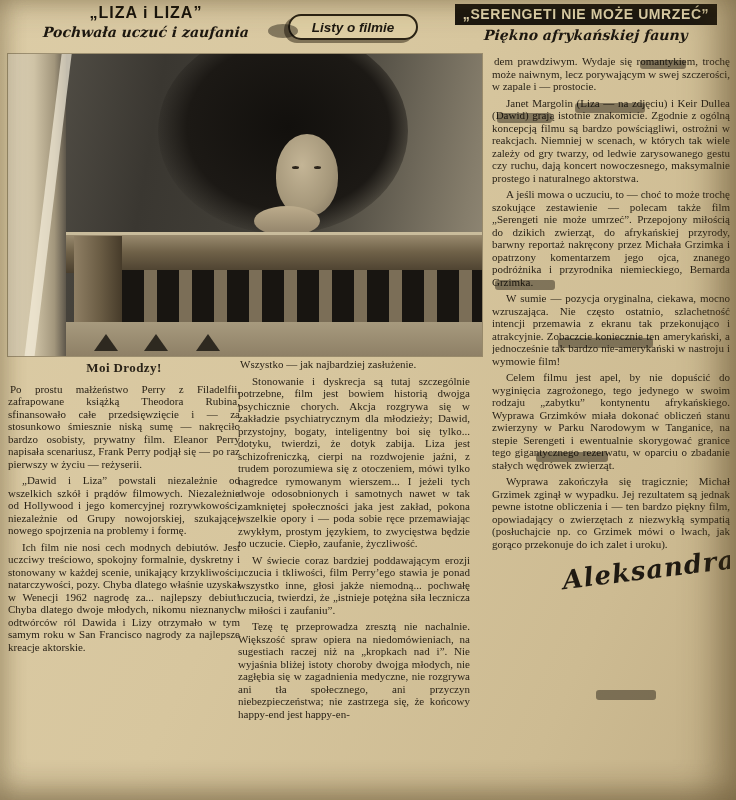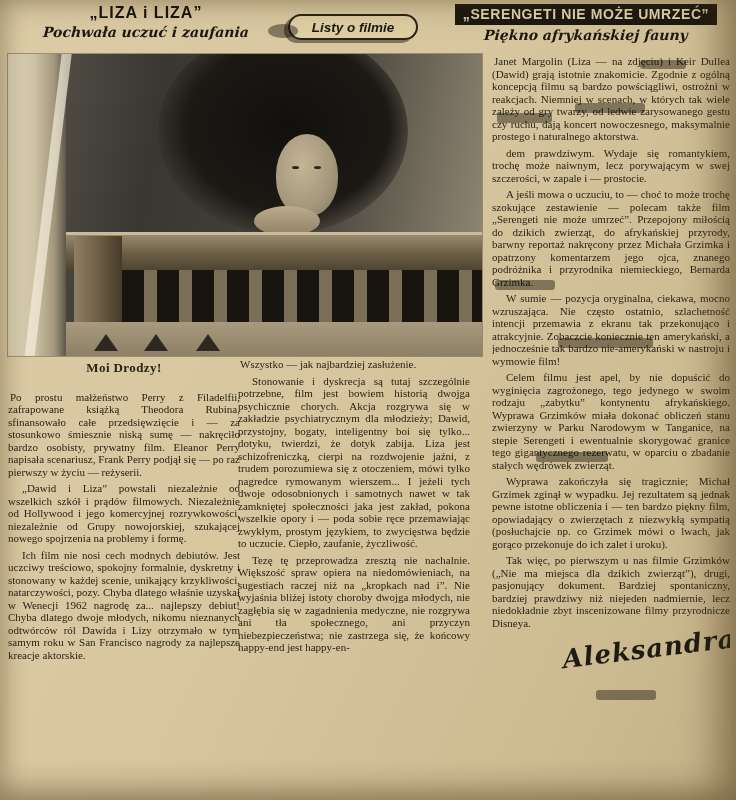--- a/index.html
+++ b/index.html
@@ -71,21 +71,21 @@
   .col{
     position:absolute;font-size:11px;line-height:12.5px;text-align:justify;
     overflow:hidden;color:#2a2318;
   }
   .col p{margin:0 0 4px 0;text-indent:14px;}
   .col .para-list p:first-child{text-indent:2px;}
   .col1{left:8px;top:360px;width:232px;height:436px;}
   .col2{left:238px;top:358px;width:232px;height:438px;}
   .col3{left:492px;top:55px;width:238px;height:742px;}
   .col-heading{
-    font-weight:bold;font-size:13px;text-align:center;margin:2px 0 16px 0;
+    font-weight:bold;font-size:13px;text-align:center;margin:2px 0 8px 0;
     letter-spacing:.4px;
   }
   .signature{
     font-family:"DejaVu Serif", serif;font-style:italic;font-weight:bold;
     font-size:26px;color:#1f1a12;transform:rotate(-7deg);
     margin:14px 0 0 70px;letter-spacing:1px;
   }
   
   .smudge{position:absolute;background:#201b12;opacity:.45;border-radius:3px;
     mix-blend-mode:multiply;pointer-events:none;}
@@ -134,33 +134,33 @@
         <p>Po prostu małżeństwo Perry z Filadelfii, zafrapowane książką Theodora Rubina, sfinansowało całe przedsięwzięcie i — za stosunkowo śmiesznie niską sumę — nakręciło bardzo osobisty, prywatny film. Eleanor Perry napisała scenariusz, Frank Perry podjął się — po raz pierwszy w życiu — reżyserii.</p>
         <p>„Dawid i Liza” powstali niezależnie od wszelkich szkół i prądów filmowych. Niezależnie od Hollywood i jego komercyjnej rozrywkowości, niezależnie od Grupy nowojorskiej, szukającej nowego spojrzenia na problemy i formę.</p>
         <p>Ich film nie nosi cech modnych debiutów. Jest uczciwy treściowo, spokojny formalnie, dyskretny i stonowany w każdej scenie, unikający krzykliwości, natarczywości, pozy. Chyba dlatego właśnie uzyskał w Wenecji 1962 nagrodę za... najlepszy debiut! Chyba dlatego dwoje młodych, nikomu nieznanych odtwórców ról Dawida i Lizy otrzymało w tym samym roku w San Francisco nagrody za najlepsze kreacje aktorskie.</p>
       </div>
   </div>
 
   <div class="col col2">
     <div class="para-list">
         <p>Wszystko — jak najbardziej zasłużenie.</p>
         <p>Stonowanie i dyskrecja są tutaj szczególnie potrzebne, film jest bowiem historią dwojga psychicznie chorych. Akcja rozgrywa się w zakładzie psychiatrycznym dla młodzieży; Dawid, przystojny, bogaty, inteligentny boi się tylko... dotyku, twierdzi, że dotyk zabija. Liza jest schizofreniczką, cierpi na rozdwojenie jaźni, z trudem porozumiewa się z otoczeniem, mówi tylko nagredce rymowanym wierszem... I jeżeli tych dwoje odosobnionych i samotnych nawet w tak zamkniętej społeczności jaka jest zakład, pokona wszelkie opory i — poda sobie ręce przemawiając zwykłym, prostym językiem, to zwycięstwa będzie to uczucie. Ciepło, zaufanie, życzliwość.</p>
+        <p>W świecie coraz bardziej poddawającym erozji uczucia i tkliwości, film Perry’ego stawia je ponad wszystko inne, głosi jakże niemodną... pochwałę uczucia, twierdzi, że „istnieje potężna siła lecznicza w miłości i zaufaniu”.</p>
         <p>Tezę tę przeprowadza zresztą nie nachalnie. Większość spraw opiera na niedomówieniach, na sugestiach raczej niż na „kropkach nad i”. Nie wyjaśnia bliżej istoty choroby dwojga młodych, nie zagłębia się w zagadnienia medyczne, nie rozgrywa ani tła społecznego, ani przyczyn niebezpieczeństwa; nie zastrzega się, że końcowy happy-end jest happy-en-</p>
       </div>
   </div>
 
   <div class="col col3">
     <div class="para-list">
+        <p>dem prawdziwym. Wydaje się romantykiem, trochę może naiwnym, lecz porywającym w swej szczerości, w zapale i — prostocie.</p>
         <p>Janet Margolin (Liza — na zdjęciu) i Keir Dullea (Dawid) grają istotnie znakomicie. Zgodnie z ogólną koncepcją filmu są bardzo powściągliwi, ostrożni w reakcjach. Niemniej w scenach, w których tak wiele zależy od gry twarzy, od ledwie zarysowanego gestu czy ruchu, dają koncert nowoczesnego, maksymalnie prostego i naturalnego aktorstwa.</p>
-        <p>dem prawdziwym. Wydaje się romantykiem, trochę może naiwnym, lecz porywającym w swej szczerości, w zapale i — prostocie.</p>
         <p>A jeśli mowa o uczuciu, to — choć to może trochę szokujące zestawienie — polecam także film „Serengeti nie może umrzeć”. Przepojony miłością do dzikich zwierząt, do afrykańskiej przyrody, barwny reportaż nakręcony przez Michała Grzimka i opatrzony komentarzem jego ojca, znanego podróżnika i przyrodnika niemieckiego, Bernarda Grzimka.</p>
         <p>W sumie — pozycja oryginalna, ciekawa, mocno wzruszająca. Nie często ostatnio, szlachetność intencji przemawia z ekranu tak przekonująco i atrakcyjnie. Zobaczcie koniecznie ten amerykański, a jednocześnie tak bardzo nie-amerykański w nastroju i wymowie film!</p>
         <p>Celem filmu jest apel, by nie dopuścić do wyginięcia zagrożonego, tego jedynego w swoim rodzaju „zabytku” kontynentu afrykańskiego. Wyprawa Grzimków miała dokonać obliczeń stanu zwierzyny w Parku Narodowym w Tanganice, na stepie Serengeti i ewentualnie skorygować granice tego gigantycznego rezerwatu, w oparciu o zbadanie stałych wędrówek zwierząt.</p>
         <p>Wyprawa zakończyła się tragicznie; Michał Grzimek zginął w wypadku. Jej rezultatem są jednak pewne istotne obliczenia i — ten bardzo piękny film, opowiadający o zwierzętach z niezwykłą sympatią (posłuchajcie np. co Grzimek mówi o lwach, jak gorąco przekonuje do ich zalet i uroku).</p>
-        <p>Tak więc, po pierwszym u nas filmie Grzimków („Nie ma miejsca dla dzikich zwierząt”), drugi, pasjonujący dokument. Bardziej spontaniczny, bardziej prawdziwy niż niejeden nadmiernie, lecz niedokładnie zbyt inscenizowane filmy przyrodnicze Disneya.</p>
       </div>
     <div class="signature">Aleksandra</div>
   </div>
 
   <div class="smudge" style="left:640px;top:60px;width:46px;height:9px;"></div>
   <div class="smudge" style="left:575px;top:103px;width:70px;height:10px;"></div>
   <div class="smudge" style="left:497px;top:113px;width:55px;height:10px;"></div>
   <div class="smudge" style="left:495px;top:280px;width:60px;height:10px;"></div>
   <div class="smudge" style="left:558px;top:338px;width:95px;height:10px;"></div>
   <div class="smudge" style="left:536px;top:452px;width:72px;height:10px;"></div>

